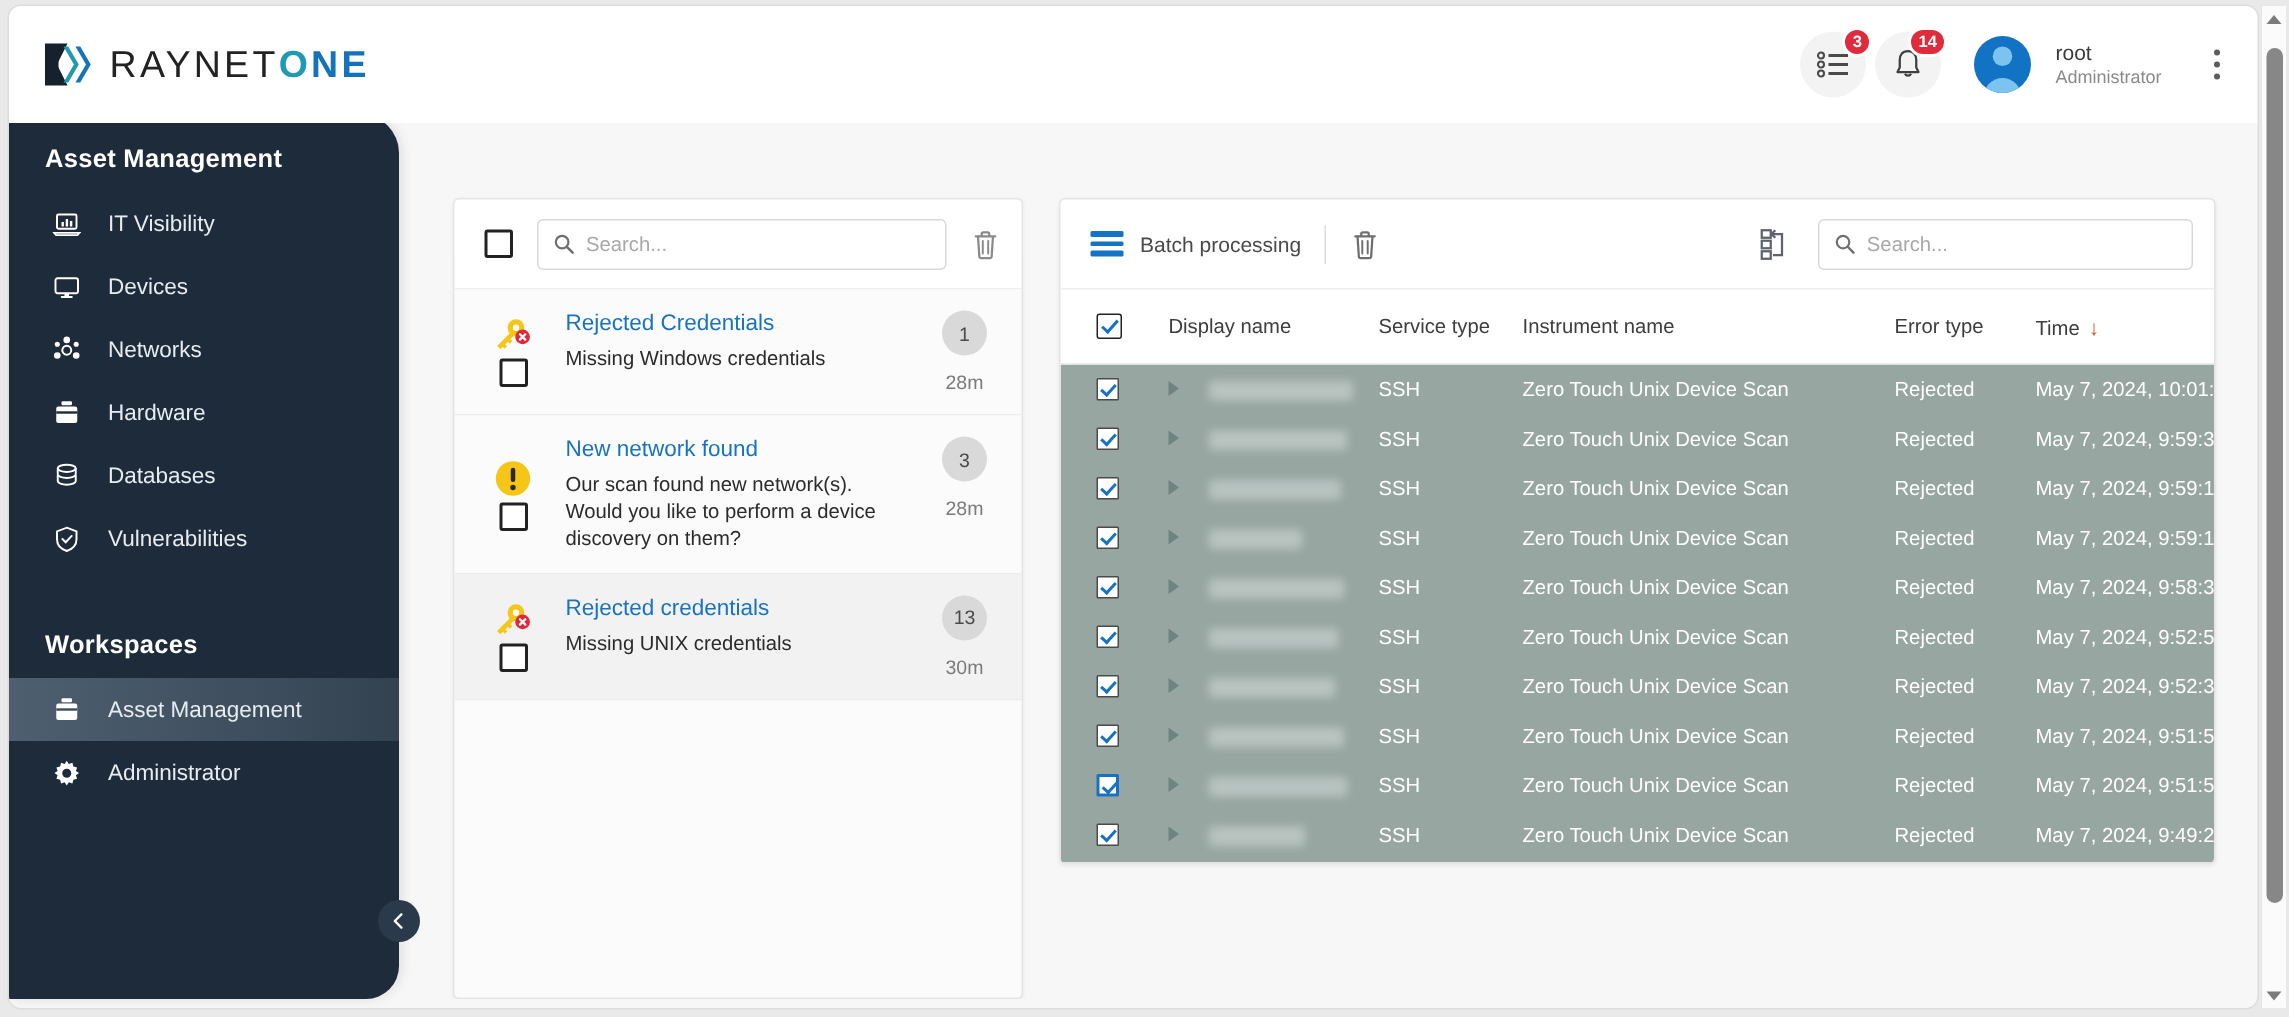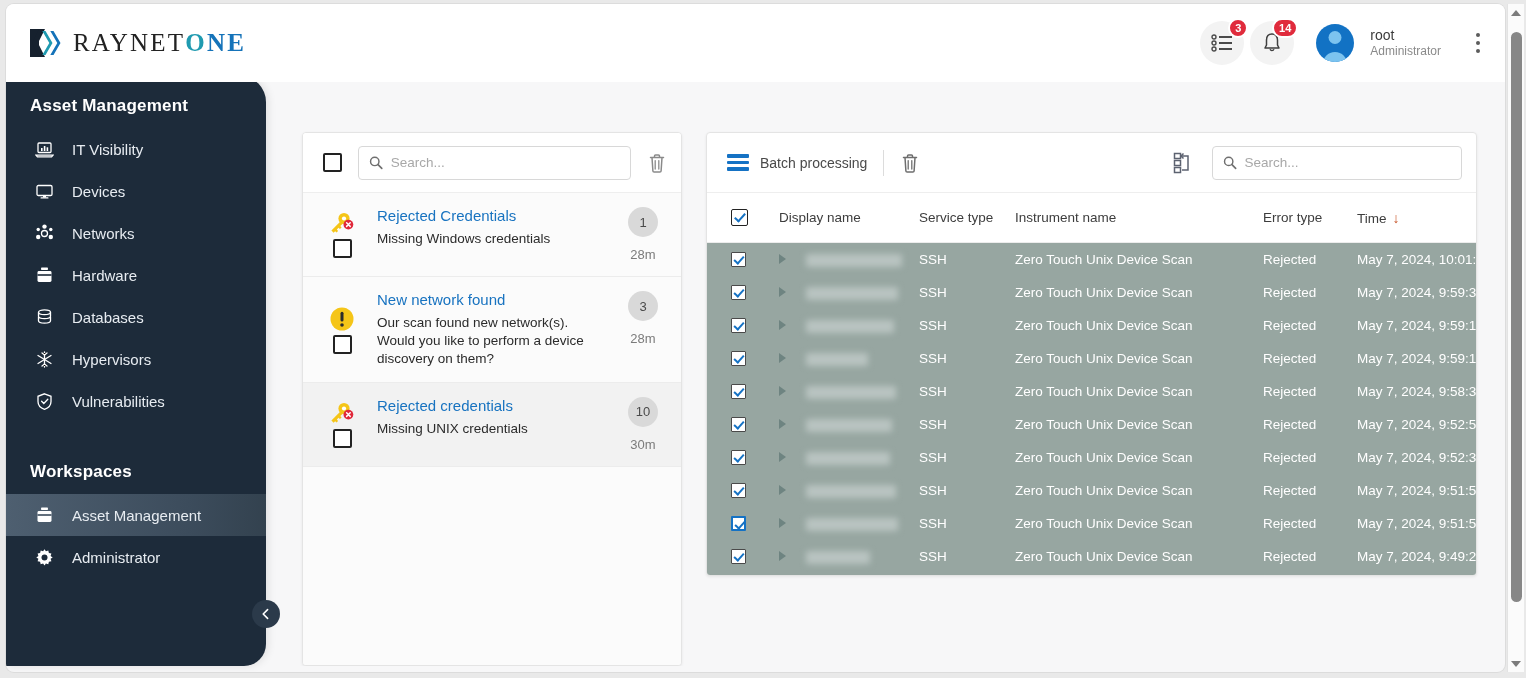--- a/index.html
+++ b/index.html
@@ -50,21 +50,21 @@
   #header {
     position: absolute; left: 0; top: 0; right: 0; height: 78px;
     background: #ffffff;
     display: flex; align-items: center;
     z-index: 30;
   }
   #logo-wrap { display: flex; align-items: center; margin-left: 22px; }
   #logo-mark { width: 34px; height: 32px; }
   #logo-text {
     margin-left: 11px; font-size: 25px; letter-spacing: 2.2px;
-    font-weight: 400; color: #222; font-family: Liberation Serif, serif;
+    font-weight: 400; color: #222;
   }
   #logo-text .o { color: #1f9ab0; font-weight: 700; }
   #logo-text .ne { color: #1573b9; font-weight: 700; }
 
   #header-right {
     margin-left: auto; display: flex; align-items: center; gap: 6px;
     padding-right: 14px;
   }
   .icon-btn {
     position: relative; width: 44px; height: 44px; border-radius: 50%;
@@ -375,32 +375,20 @@
         <span class="sic">
           <svg width="19" height="19" viewBox="0 0 19 19">
               <ellipse cx="9.5" cy="4.2" rx="6" ry="2.4" fill="none" stroke="#fff" stroke-width="1.3"></ellipse>
               <path d="M3.5 4.2 v4 c0 1.3 2.7 2.4 6 2.4 s6-1.1 6-2.4 v-4" fill="none" stroke="#fff" stroke-width="1.3"></path>
               <path d="M3.5 8.7 v4 c0 1.3 2.7 2.4 6 2.4 s6-1.1 6-2.4 v-4" fill="none" stroke="#fff" stroke-width="1.3"></path>
             </svg>
         </span>
         <span>Databases</span>
       </div>
 
-      <div class="side-item">
-        <span class="sic">
-          <svg width="19" height="19" viewBox="0 0 19 19" stroke="#fff" stroke-width="1.3" stroke-linecap="round">
-              <path d="M9.5 2 v15"></path>
-              <path d="M3 5.5 L16 13.5"></path>
-              <path d="M16 5.5 L3 13.5"></path>
-              <path d="M7 3 l2.5 2 L12 3"></path>
-              <path d="M7 16 l2.5-2 L12 16"></path>
-            </svg>
-        </span>
-        <span>Hypervisors</span>
-      </div>
 
       <div class="side-item">
         <span class="sic">
           <svg width="19" height="19" viewBox="0 0 19 19">
               <path d="M9.5 1.8 L16 4.3 v5.2 c0 4-2.8 6.6-6.5 7.8 C5.8 16.1 3 13.5 3 9.5 V4.3 z" fill="none" stroke="#fff" stroke-width="1.3"></path>
               <path d="M6.6 9.3 l2.2 2.2 l4-4.2" fill="none" stroke="#fff" stroke-width="1.3" stroke-linecap="round"></path>
             </svg>
         </span>
         <span>Vulnerabilities</span>
       </div>
@@ -509,21 +497,21 @@
                 <circle cx="20.4" cy="13.6" r="4.9" fill="#e0283a"></circle>
                 <path d="M18.6 11.8 l3.6 3.6 M22.2 11.8 l-3.6 3.6" stroke="#fff" stroke-width="1.5" stroke-linecap="round"></path>
               </svg>
               <div class="chk"></div>
             </div>
             <div class="mid">
               <div class="title">Rejected credentials</div>
               <div class="desc">Missing UNIX credentials</div>
             </div>
             <div class="right">
-              <div class="count-pill">10</div>
+              <div class="count-pill">13</div>
               <div class="ago">30m</div>
             </div>
           </div>
 
           <div id="notif-filler"></div>
         </section>
 
         <section id="table-card">
           <div id="table-toolbar">
             <button id="batch-btn">

